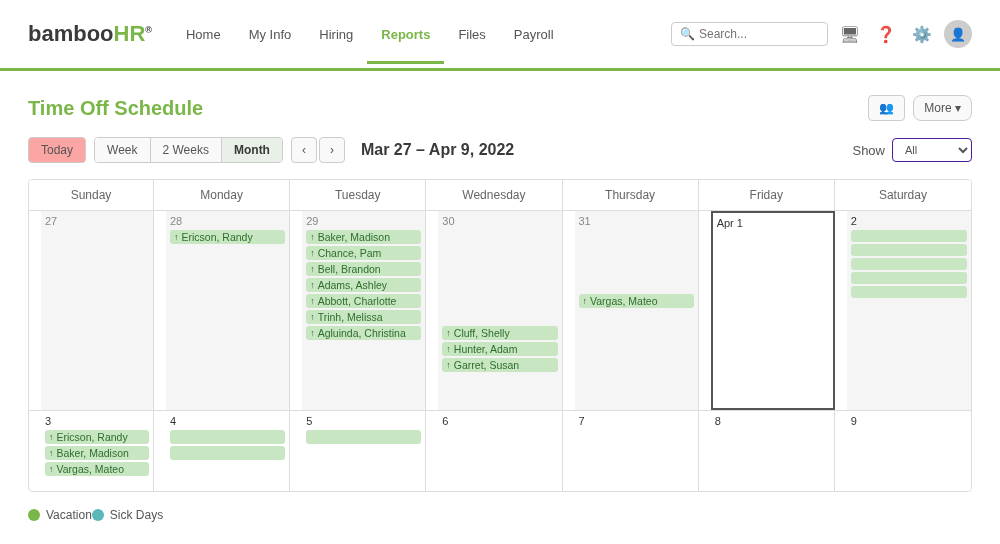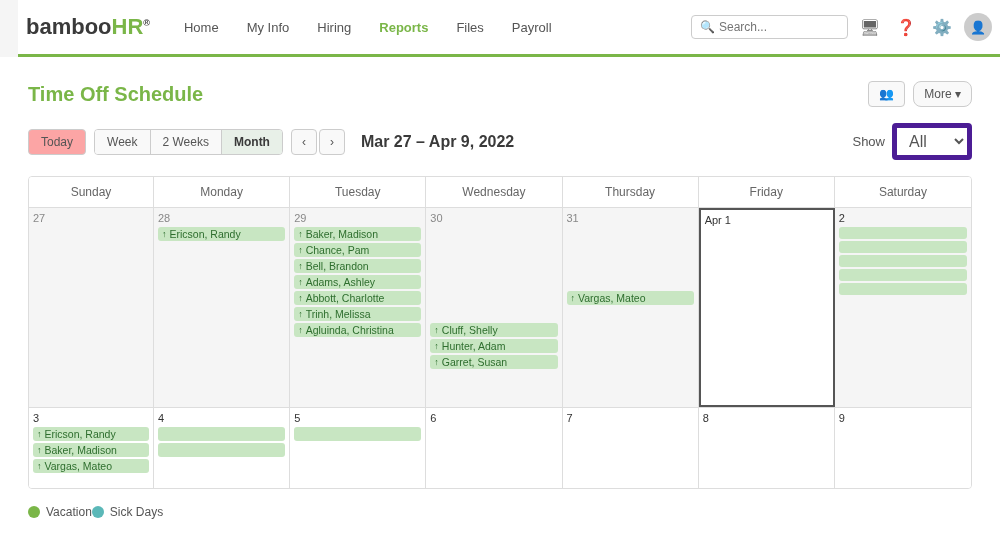--- a/index.html
+++ b/index.html
@@ -4,24 +4,23 @@
   <style>
     * { box-sizing: border-box; margin: 0; padding: 0; }
     body { font-family: 'Helvetica Neue', Arial, sans-serif; font-size: 13px; background: #f5f5f5; color: #333; }
 
     
     .nav-bar {
       background: #fff;
       border-bottom: 3px solid #7ab648;
       display: flex;
       align-items: center;
-      height: 57px;
-      padding: 0 8px;
+      height: 71px;
+      padding: 0 28px;
       gap: 0;
-      margin-left: 18px;
     }
     .nav-logo {
       display: flex;
       align-items: center;
       margin-right: 20px;
     }
     .nav-logo-text {
       font-size: 22px;
       font-weight: bold;
       color: #3a3a3a;
@@ -204,24 +203,24 @@
     }
     .show-label {
       margin-left: auto;
       font-size: 13px;
       color: #555;
       display: flex;
       align-items: center;
       gap: 7px;
     }
     .show-select {
-      border: 5px solid #4c1d95;
+      border: 1px solid #4c1d95;
       border-radius: 4px;
       padding: 4px 8px;
-      font-size: 16px;
+      font-size: 11px;
       background: #fff;
       color: #555;
       min-width: 80px;
     }
 
     
     .calendar-container {
       border: 1px solid #ddd;
       border-radius: 4px;
       overflow: hidden;
@@ -246,20 +245,21 @@
       grid-template-columns: 125px repeat(6, 1fr);
       border-bottom: 1px solid #ddd;
     }
     .calendar-week:last-child { border-bottom: none; }
     .cal-day {
       border-right: 1px solid #ddd;
       padding: 4px 4px 8px 4px;
       min-height: 80px;
       vertical-align: top;
       background: #fff;
+      margin-left: 12px;
     }
     .cal-day:last-child { border-right: none; }
     .cal-day.gray-bg { background: #f5f5f5; }
     .day-number {
       font-size: 11px;
       color: #888;
       margin-bottom: 3px;
       display: block;
     }
     .day-number.dark { color: #333; }

